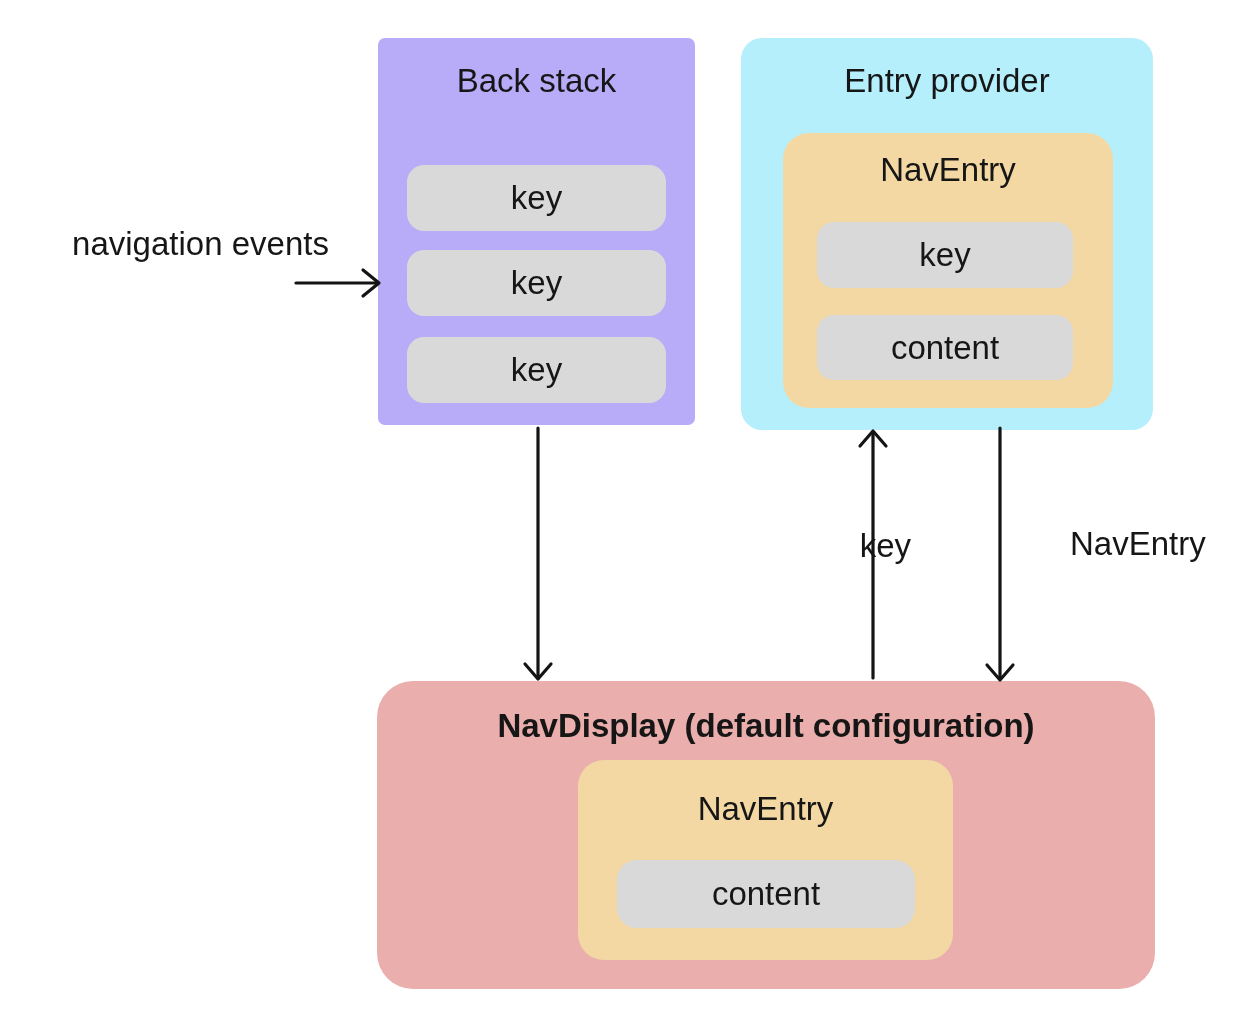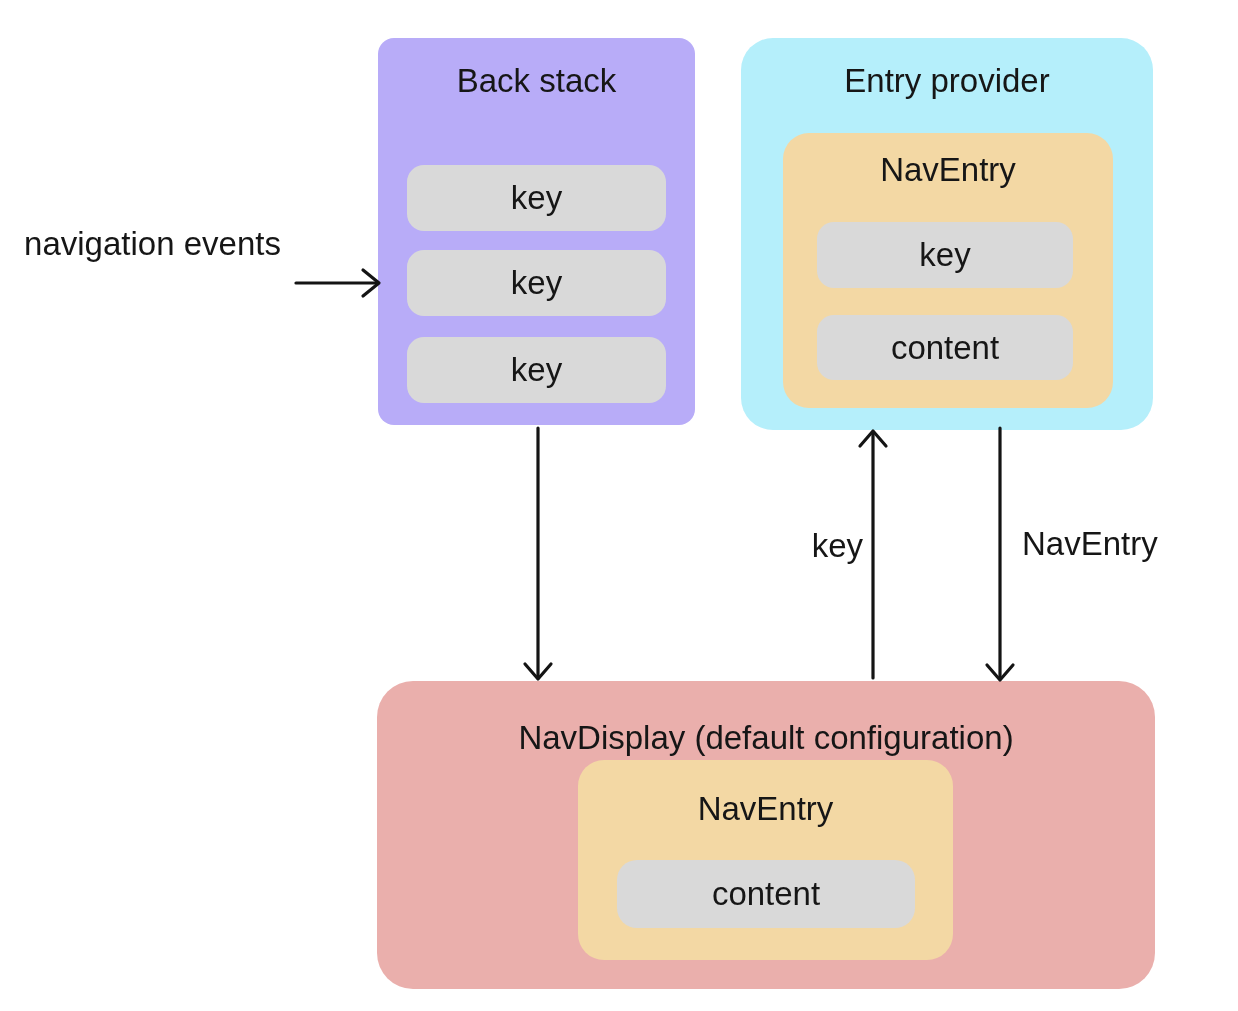--- a/index.html
+++ b/index.html
@@ -44,49 +44,50 @@
     display: flex;
     align-items: center;
     justify-content: center;
   }
   .free-label {
     position: absolute;
     font-size: 33px;
     line-height: 43px;
     color: var(--text);
     white-space: nowrap;
+    margin-left: 48px;
   }
   
   #back-stack {
     left: 378px; top: 38px; width: 317px; height: 387px;
-    background: var(--purple); border-radius: 16px;
+    background: var(--purple); border-radius: 7px;
   }
   #back-stack .box-title { top: 22px; }
   #bs-key-0 { left: 29px; top: 127px; width: 259px; height: 66px; }
   #bs-key-1 { left: 29px; top: 212px; width: 259px; height: 66px; }
   #bs-key-2 { left: 29px; top: 299px; width: 259px; height: 66px; }
   
   #entry-provider {
     left: 741px; top: 38px; width: 412px; height: 392px;
-    background: var(--cyan); border-radius: 32px;
+    background: var(--cyan); border-radius: 21px;
   }
   #entry-provider > .box-title { top: 22px; }
   #ep-naventry {
     left: 42px; top: 95px; width: 330px; height: 275px;
     background: var(--tan); border-radius: 26px;
   }
   #ep-naventry > .box-title { top: 16px; }
   #ep-key { left: 34px; top: 89px; width: 256px; height: 66px; }
   #ep-content { left: 34px; top: 182px; width: 256px; height: 65px; }
   
   #nav-display {
     left: 377px; top: 681px; width: 778px; height: 308px;
     background: var(--pink); border-radius: 36px;
   }
-  #nav-display > .box-title { top: 36px; }
+  #nav-display > .box-title { top: 24px; font-weight: bold; }
   #nd-naventry {
     left: 201px; top: 79px; width: 375px; height: 200px;
     background: var(--tan); border-radius: 26px;
   }
   #nd-naventry > .box-title { top: 28px; }
   #nd-content { left: 39px; top: 100px; width: 298px; height: 68px; border-radius: 20px; }
   
   #nav-events-label { left: 0px; top: 222px; width: 305px; text-align: center; }
   #key-arrow-label { left: 770px; top: 524px; width: 93px; text-align: right; }
   #naventry-arrow-label { left: 1022px; top: 522px; }

